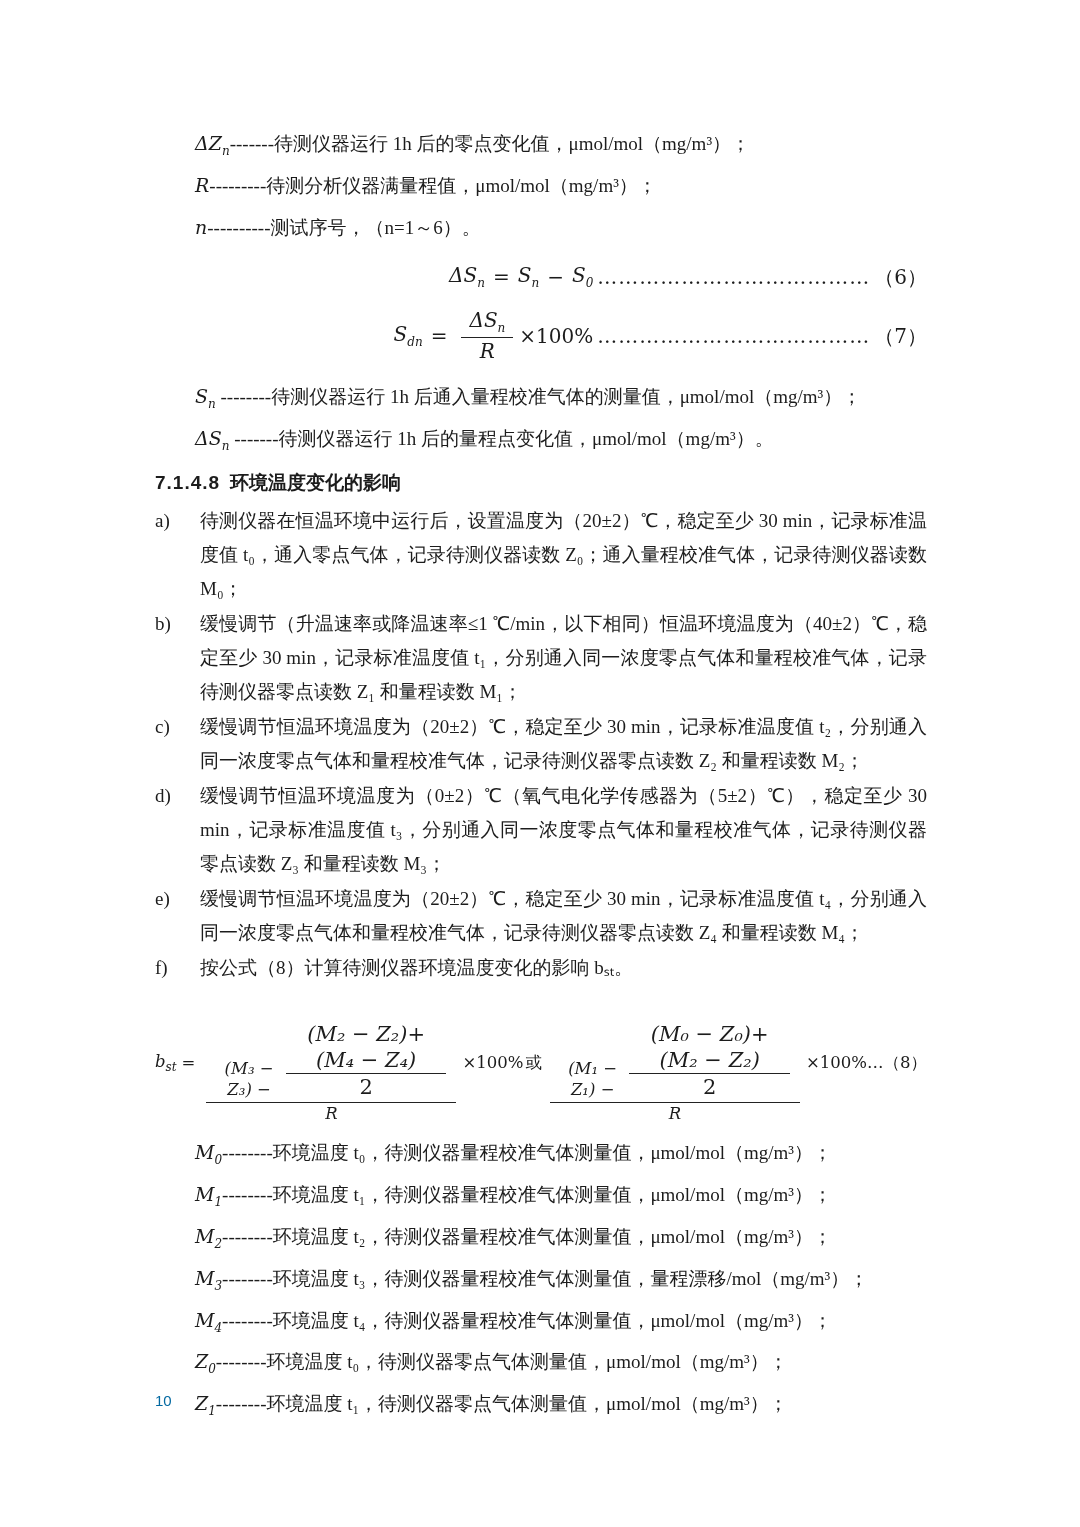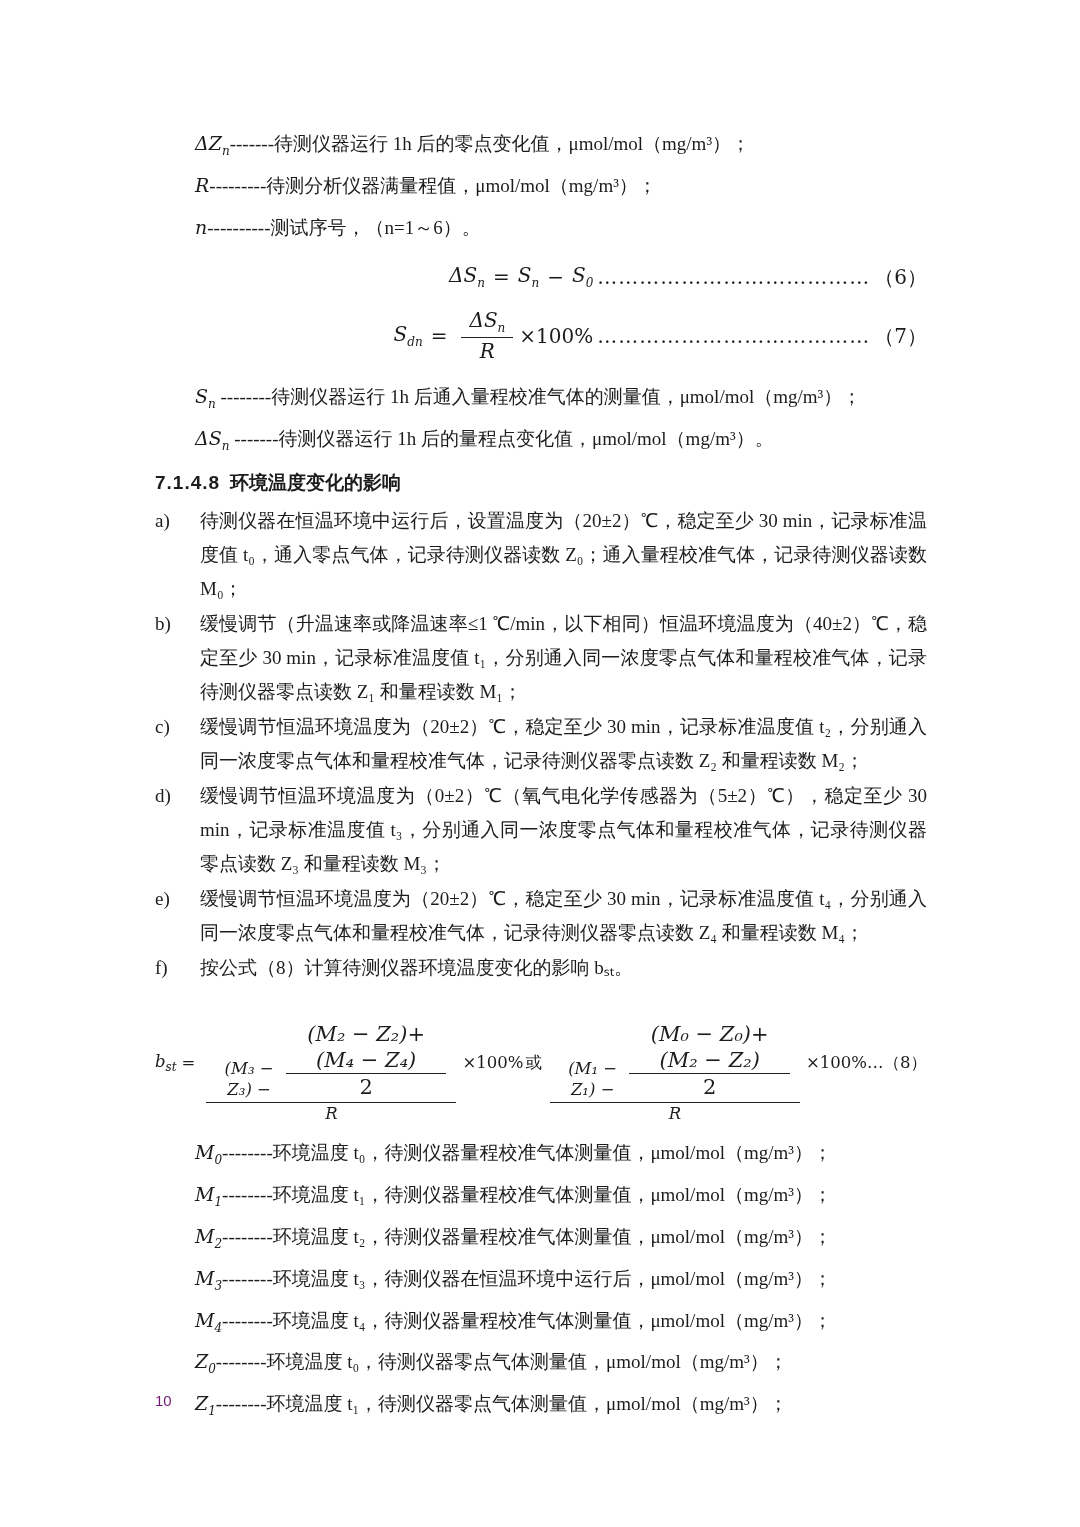--- a/index.html
+++ b/index.html
@@ -71,21 +71,21 @@
   .eq8 .frac.small { margin: 0 2px; font-size: 21px; }
   .eq8 .frac.small .num, .eq8 .frac.small .den { padding: 0 4px; }
   .eq8 .op { margin: 0 5px; }
   .eq8 .cjk { font-family: "Liberation Serif", serif; margin: 0 2px; }
   .eq7-row { margin: 16px 0 14px 0; align-items: center; }
   .footer-page {
     position: absolute;
     left: 155px; top: 1392px;
     font-family: "Liberation Sans", sans-serif;
     font-size: 15px;
-    color: #701a75;
+    color: #0369a1;
   }
 </style>
 </head>
 <body>
 
 <div class="page">
   <div class="content">
 
     <div class="def-block">
       <div class="def-line">
@@ -194,21 +194,21 @@
       <div class="def-line">
         <span class="sym"><i>M</i><sub>0</sub></span><span>--------环境温度 t₀，待测仪器量程校准气体测量值，μmol/mol（mg/m³）；</span>
       </div>
       <div class="def-line">
         <span class="sym"><i>M</i><sub>1</sub></span><span>--------环境温度 t₁，待测仪器量程校准气体测量值，μmol/mol（mg/m³）；</span>
       </div>
       <div class="def-line">
         <span class="sym"><i>M</i><sub>2</sub></span><span>--------环境温度 t₂，待测仪器量程校准气体测量值，μmol/mol（mg/m³）；</span>
       </div>
       <div class="def-line">
-        <span class="sym"><i>M</i><sub>3</sub></span><span>--------环境温度 t₃，待测仪器在恒温环境中运行后，μmol/mol（mg/m³）；</span>
+        <span class="sym"><i>M</i><sub>3</sub></span><span>--------环境温度 t₃，待测仪器量程校准气体测量值，量程漂移/mol（mg/m³）；</span>
       </div>
       <div class="def-line">
         <span class="sym"><i>M</i><sub>4</sub></span><span>--------环境温度 t₄，待测仪器量程校准气体测量值，μmol/mol（mg/m³）；</span>
       </div>
       <div class="def-line">
         <span class="sym"><i>Z</i><sub>0</sub></span><span>--------环境温度 t₀，待测仪器零点气体测量值，μmol/mol（mg/m³）；</span>
       </div>
       <div class="def-line">
         <span class="sym"><i>Z</i><sub>1</sub></span><span>--------环境温度 t₁，待测仪器零点气体测量值，μmol/mol（mg/m³）；</span>
       </div>

